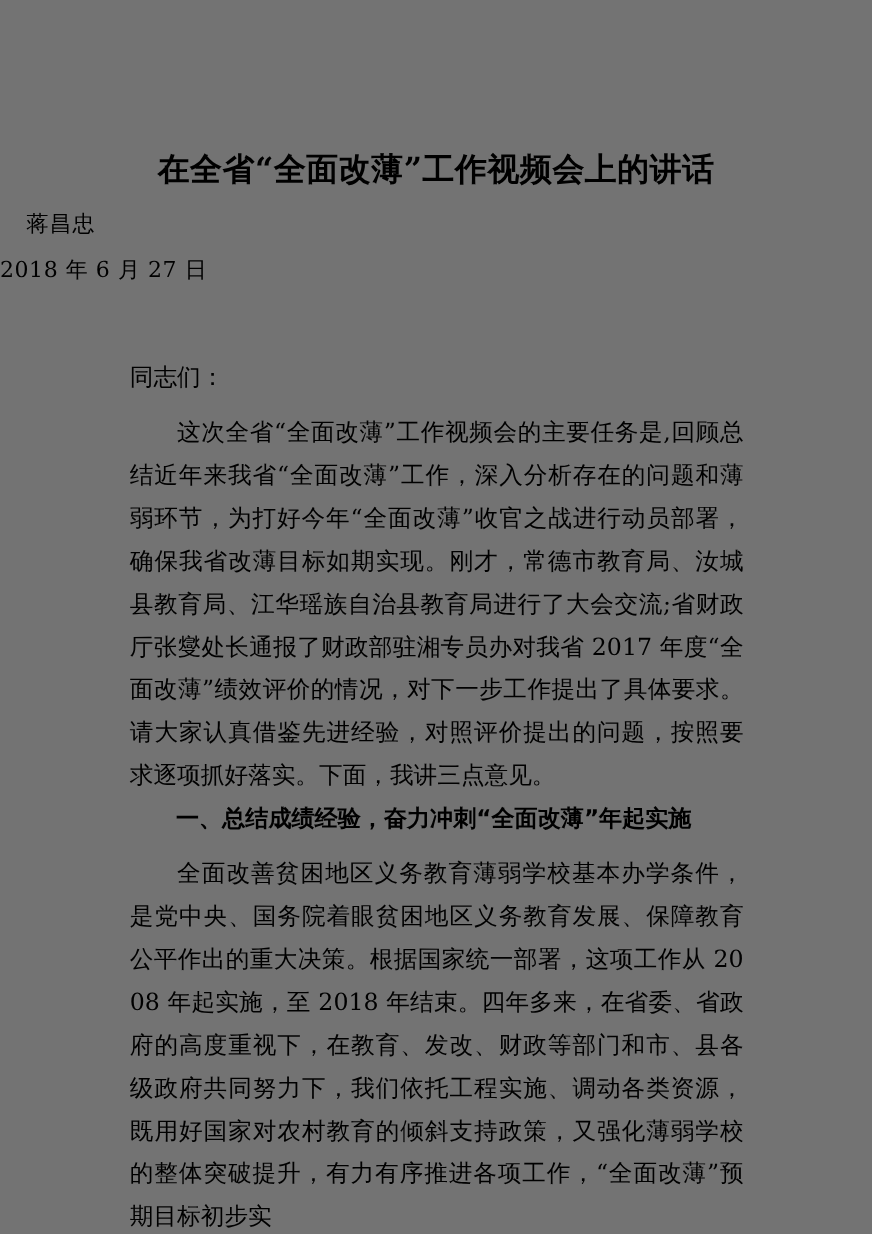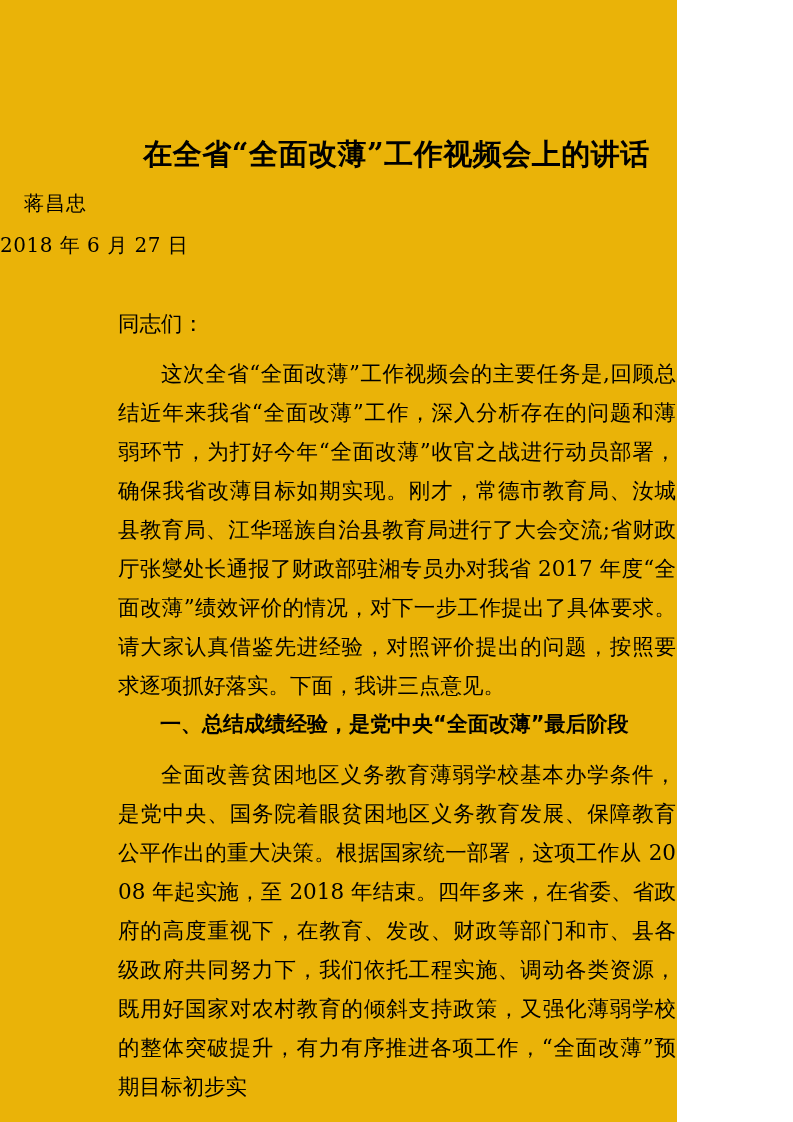--- a/index.html
+++ b/index.html
@@ -13,23 +13,23 @@
     position: relative;
     overflow: hidden;
     font-family: "DejaVu Serif", "Liberation Serif", serif;
     color: #000000;
   }
 
   .page {
     position: absolute;
     left: 0;
     top: 0;
-    width: 677px;
+    width: 793px;
     height: 1122px;
-    background: #eab308;
+    background: #737373;
     box-sizing: border-box;
   }
 
   
   .doc-title {
     position: absolute;
     left: 0;
     top: 134px;
     width: 793px;
     text-align: center;
@@ -80,20 +80,21 @@
     text-align: justify;
     text-justify: inter-character;
     letter-spacing: 0px;
     margin: 0;
     font-family: "DejaVu Serif", "Liberation Serif", serif;
     word-break: break-all;
   }
 
   .para.salutation {
     text-indent: 0;
+    margin-top: 20px;
   }
 
   .para.indent {
     text-indent: 2em;
     margin-top: 11px;
   }
 
   .para.heading {
     font-weight: bold;
     text-indent: 2em;
@@ -112,19 +113,19 @@
   <div class="doc-author">蒋昌忠</div>
 
   <div class="doc-date">2018 年 6 月 27 日</div>
 
   <div class="body-block">
 
     <p class="para salutation">同志们：</p>
 
     <p class="para indent">这次全省“全面改薄”工作视频会的主要任务是,回顾总结近年来我省“全面改薄”工作，深入分析存在的问题和薄弱环节，为打好今年“全面改薄”收官之战进行动员部署，确保我省改薄目标如期实现。刚才，常德市教育局、汝城县教育局、江华瑶族自治县教育局进行了大会交流;省财政厅张燮处长通报了财政部驻湘专员办对我省 2017 年度“全面改薄”绩效评价的情况，对下一步工作提出了具体要求。请大家认真借鉴先进经验，对照评价提出的问题，按照要求逐项抓好落实。下面，我讲三点意见。</p>
 
-    <p class="para heading">一、总结成绩经验，是党中央“全面改薄”最后阶段</p>
+    <p class="para heading">一、总结成绩经验，奋力冲刺“全面改薄”年起实施</p>
 
     <p class="para indent">全面改善贫困地区义务教育薄弱学校基本办学条件，是党中央、国务院着眼贫困地区义务教育发展、保障教育公平作出的重大决策。根据国家统一部署，这项工作从 2008 年起实施，至 2018 年结束。四年多来，在省委、省政府的高度重视下，在教育、发改、财政等部门和市、县各级政府共同努力下，我们依托工程实施、调动各类资源，既用好国家对农村教育的倾斜支持政策，又强化薄弱学校的整体突破提升，有力有序推进各项工作，“全面改薄”预期目标初步实</p>
 
   </div>
 
 </div>
 
 </body></html>

